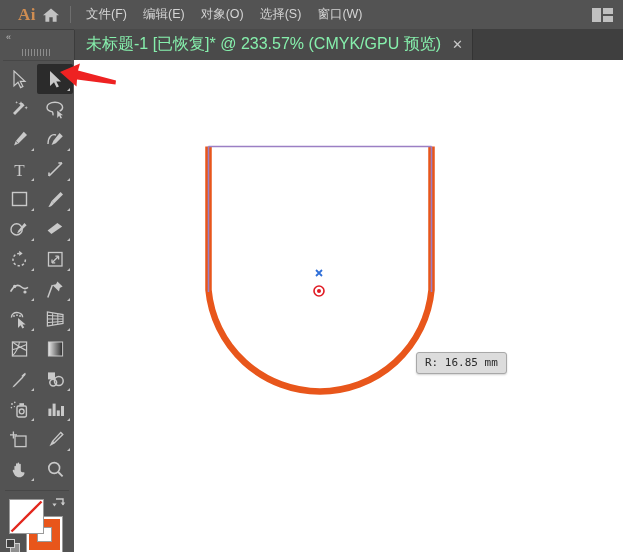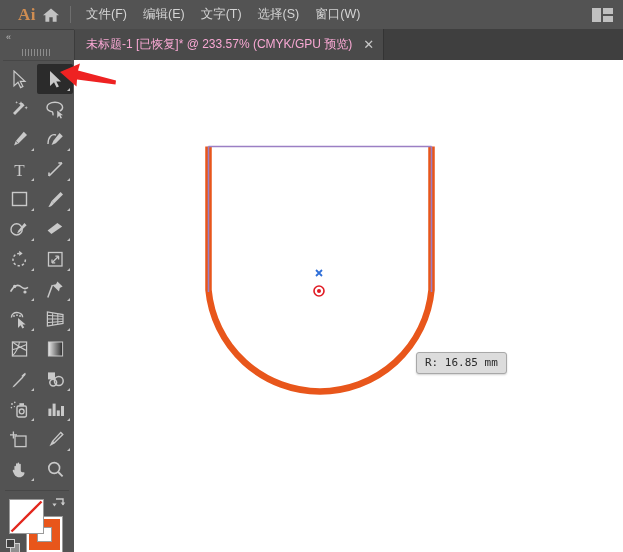--- a/index.html
+++ b/index.html
@@ -57,21 +57,21 @@
   #doc-tab {
     position: absolute; left: 74px; top: 0;
     height: 31px;
     background: #4a4a4a;
     display: flex; align-items: center;
     padding: 0 9px 0 12px;
     box-sizing: border-box;
     border-right: 1px solid #343434;
   }
   #tab-title {
-    color: #f9a8d4; font-size: 12px; white-space: nowrap;
+    color: #86efac; font-size: 16px; white-space: nowrap;
   }
   #tab-close {
     color: #c8c8c8; font-size: 13px; margin-left: 11px;
     line-height: 1; cursor: pointer;
   }
 
   
   #toolbar {
     position: absolute; left: 0; top: 30px;
     width: 74px; height: 522px;
@@ -185,21 +185,21 @@
     <div id="home-btn">
       <svg width="18" height="16" viewBox="0 0 18 16" aria-hidden="true">
         <path d="M9 1.4 L17 8.2 L14.6 8.2 L14.6 14.8 L10.7 14.8 L10.7 10.2 L7.3 10.2 L7.3 14.8 L3.4 14.8 L3.4 8.2 L1 8.2 Z" fill="#c2c2c2"></path>
       </svg>
     </div>
 
     <div class="mb-sep"></div>
 
     <div class="menu-item">文件(F)</div>
     <div class="menu-item">编辑(E)</div>
-    <div class="menu-item">文字(T)</div>
+    <div class="menu-item">对象(O)</div>
     <div class="menu-item">选择(S)</div>
     <div class="menu-item">窗口(W)</div>
 
     <div id="ws-switch">
       <svg width="22" height="16" viewBox="0 0 22 16" aria-hidden="true">
         <rect x="0" y="1" width="9" height="14" fill="#c0c0c0"></rect>
         <rect x="11" y="1" width="10" height="6" fill="#c0c0c0"></rect>
         <rect x="11" y="9" width="10" height="6" fill="#c0c0c0"></rect>
       </svg>
     </div>

